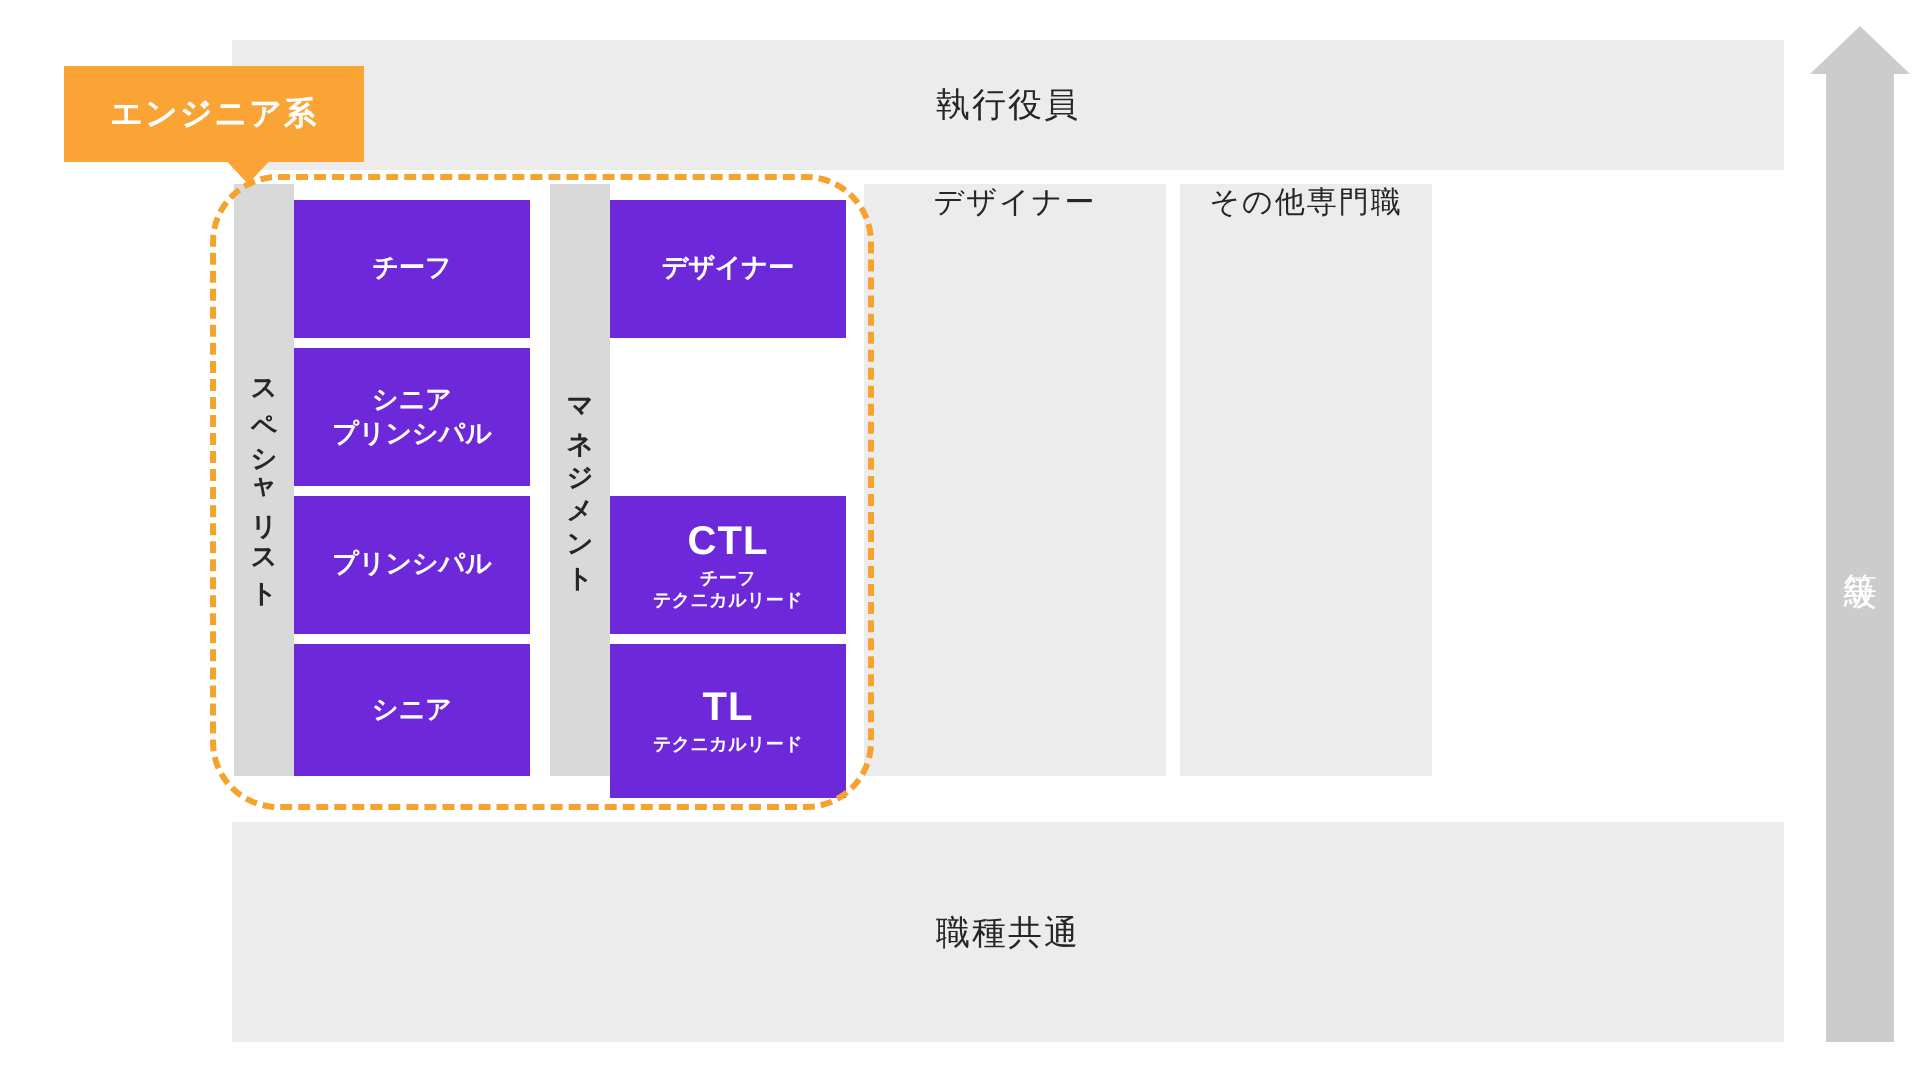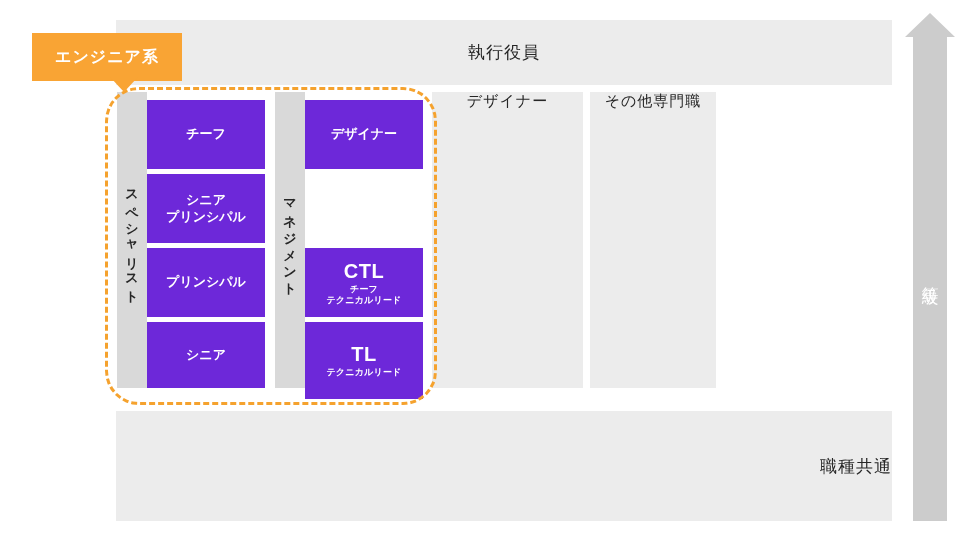--- a/index.html
+++ b/index.html
@@ -154,21 +154,21 @@
 </style>
 </head>
 <body>
 
 <div id="canvas">
 
   <div class="band" style="left:116px; top:20px; width:776px; height:65px;">
     <span>執行役員</span>
   </div>
 
-  <div class="band" style="left:116px; top:411px; width:776px; height:110px;justify-content:flex-end;">
+  <div class="band" style="left:116px; top:411px; width:776px; height:110px;">
     <span>職種共通</span>
   </div>
 
   <div class="track" style="left:117px; top:92px; width:30px; height:296px;"></div>
   <div class="track-label" style="left:117px; top:92px; width:30px; height:296px;">
     <span>スペシャリスト</span>
   </div>
 
   <div class="rank-box" style="left:147px; top:100px; width:118px; height:69px;">
     <span class="main">チーフ</span>

